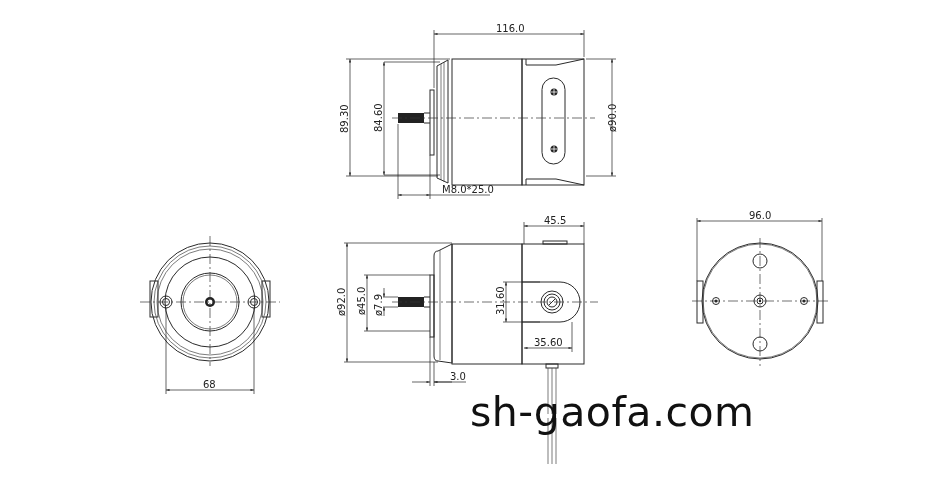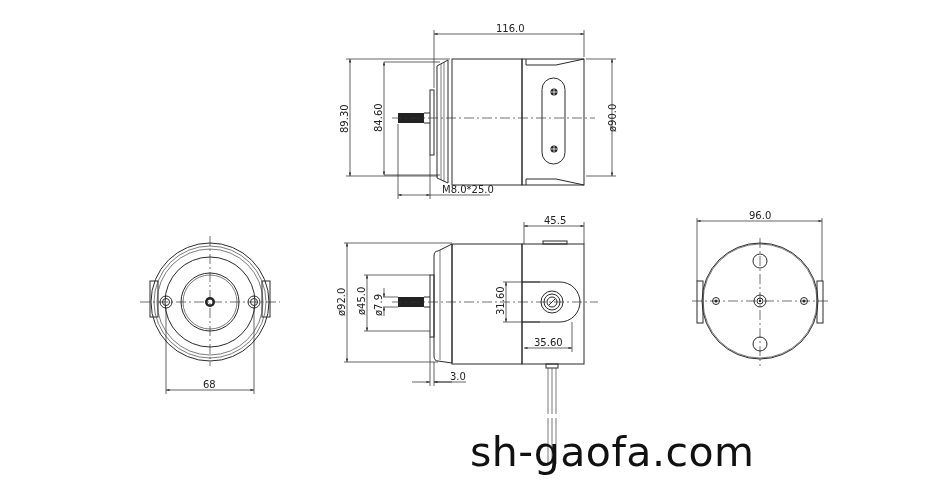--- a/index.html
+++ b/index.html
@@ -3,21 +3,21 @@
 <meta charset="utf-8">
 <style>
   html, body { margin:0; padding:0; background:#ffffff; }
   body { width:940px; height:481px; position:relative; overflow:hidden; font-family:"DejaVu Sans", sans-serif; }
   #drawing { position:absolute; left:0; top:0; width:940px; height:481px; }
   .ln { stroke:#2a2a2a; stroke-width:1; fill:none; }
   .thin { stroke:#444; stroke-width:0.7; fill:none; }
   .cl { stroke:#333; stroke-width:0.7; fill:none; stroke-dasharray:10 3 2 3; }
   .dim { stroke:#222; stroke-width:0.7; fill:none; }
   .dimtxt { font-family:"DejaVu Sans", sans-serif; font-size:10px; fill:#222; }
-  .watermark { position:absolute; left:470px; top:432px; font-family:"DejaVu Sans", sans-serif; font-size:41px; color:#111; letter-spacing:0.5px; line-height:1; }
+  .watermark { position:absolute; left:470px; top:392px; font-family:"DejaVu Sans", sans-serif; font-size:41px; color:#111; letter-spacing:0.5px; line-height:1; }
 </style>
 </head>
 <body>
 
 <svg id="drawing" viewBox="0 0 940 481" xmlns="http://www.w3.org/2000/svg">
   <defs>
     <marker id="arr" viewBox="0 0 10 10" refX="10" refY="5" markerWidth="7" markerHeight="5" orient="auto-start-reverse">
       <path d="M0,2 L10,5 L0,8 z" fill="#222"></path>
     </marker>
   </defs>

